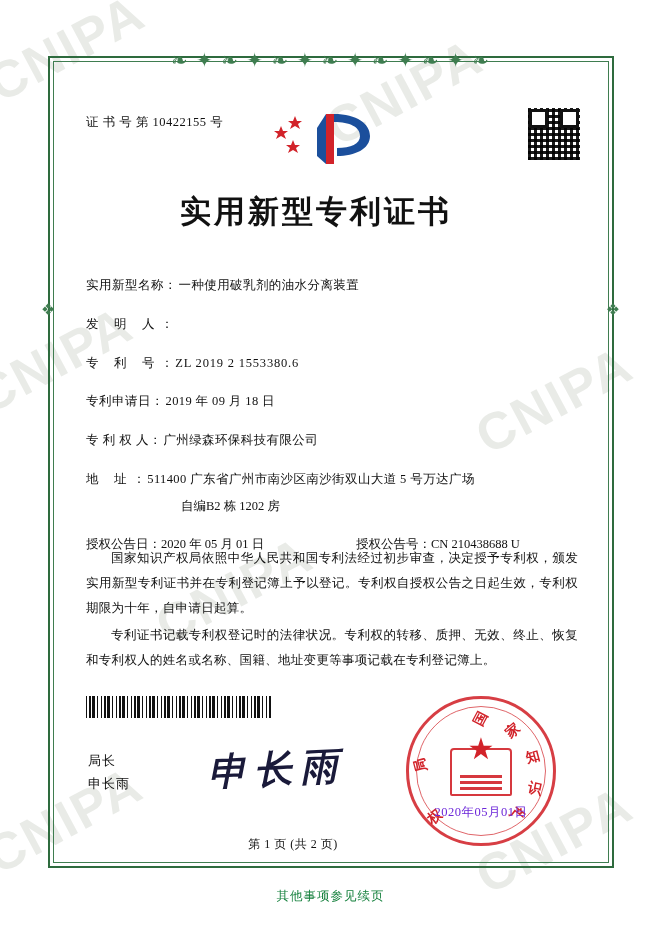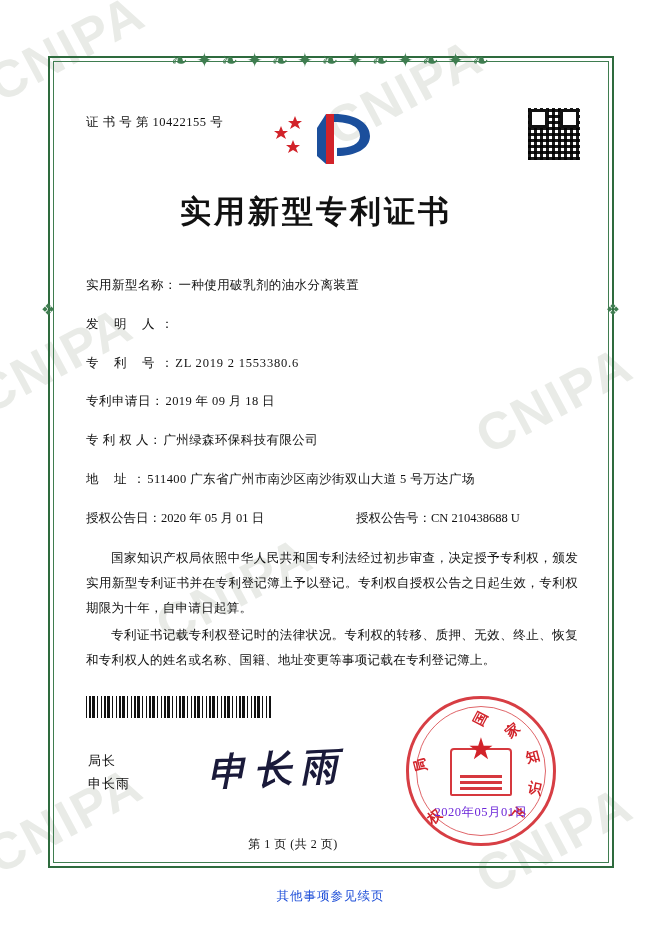--- a/index.html
+++ b/index.html
@@ -318,21 +318,21 @@
   }
 
   .footer-note {
     position: absolute;
     left: 0;
     top: 888px;
     width: 661px;
     text-align: center;
     font-size: 12.5px;
     letter-spacing: 1px;
-    color: #1d4ed8;
+    color: #15803d;
     z-index: 5;
   }
 </style>
 </head>
 <body>
 
 <div class="wm wm-1">CNIPA</div>
 <div class="wm wm-2">CNIPA</div>
 <div class="wm wm-3">CNIPA</div>
 <div class="wm wm-4">CNIPA</div>
@@ -399,20 +399,21 @@
       <span class="f-colon">：</span>
       <span class="f-value">广州绿森环保科技有限公司</span>
     </div>
 
     <div class="field-row">
       <span class="f-label spaced">地 址</span>
       <span class="f-colon">：</span>
       <span class="f-value">511400 广东省广州市南沙区南沙街双山大道 5 号万达广场</span>
     </div>
 
+    <div class="addr-second">自编B2 栋 1202 房</div>
 
     <div class="two-col">
       <div class="col-a">
         <span>授权公告日</span><span>：</span><span>2020 年 05 月 01 日</span>
       </div>
       <div class="col-b">
         <span>授权公告号</span><span>：</span><span>CN 210438688 U</span>
       </div>
     </div>
 

